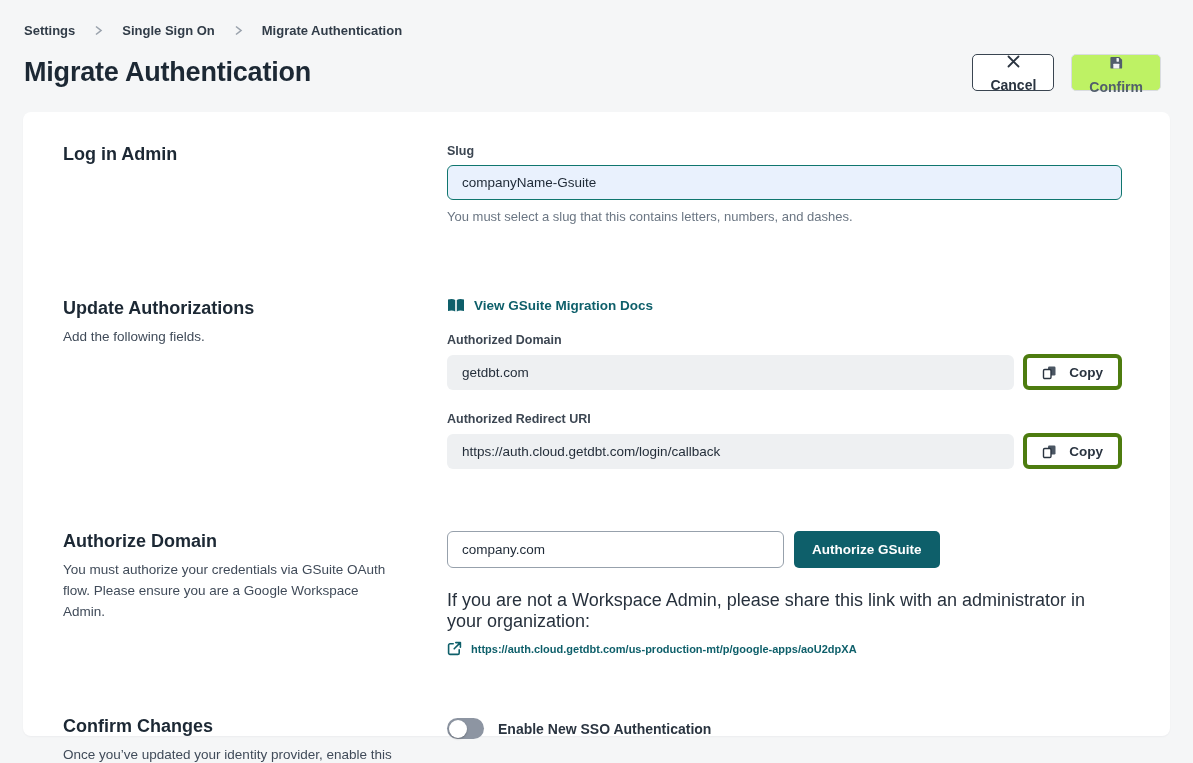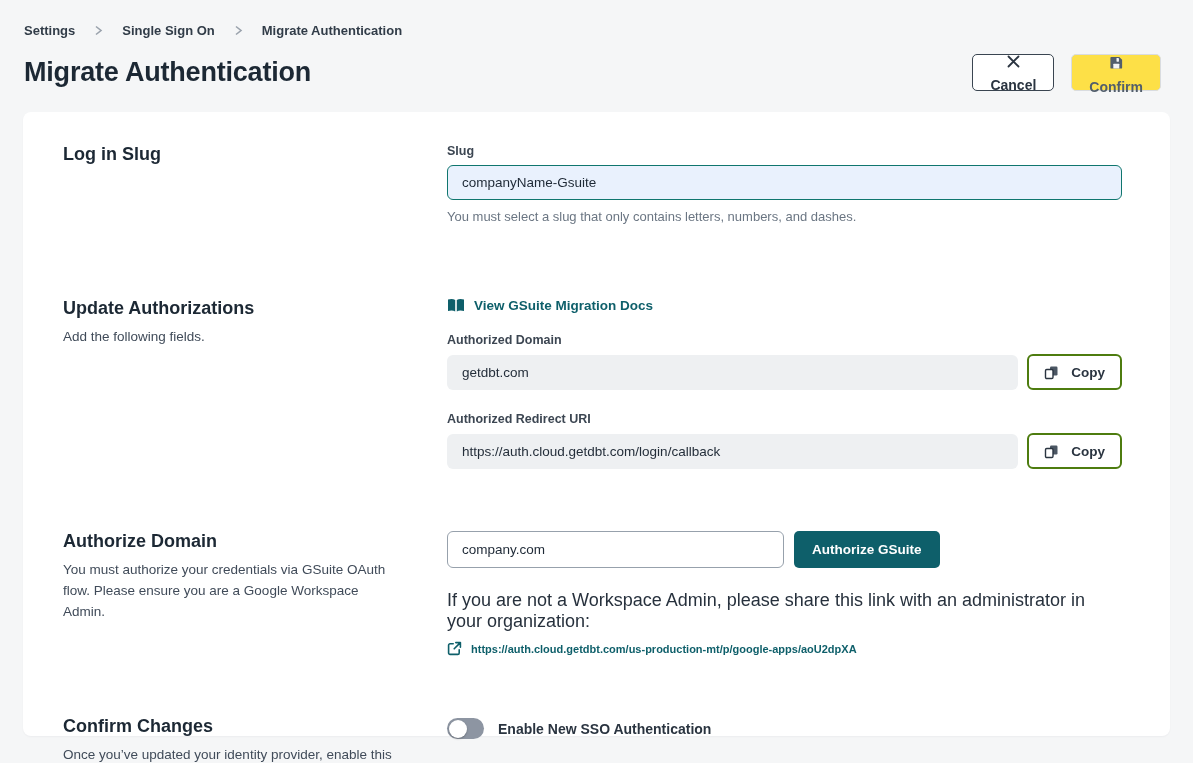--- a/index.html
+++ b/index.html
@@ -29,21 +29,21 @@
   .page-title { font-size: 27px; font-weight: 700; color: #1c2834; letter-spacing: -0.2px; }
   .actions { display: flex; align-items: center; gap: 17px; }
   .btn {
     display: inline-flex; align-items: center; gap: 9px;
     height: 37px; padding: 0 17px;
     border-radius: 5px; font-size: 14px; font-weight: 600;
     font-family: "Liberation Sans", sans-serif;
     cursor: pointer; background: #ffffff; flex-direction: column;
   }
   .btn-cancel { border: 1px solid #3a4551; color: #2a3440; }
-  .btn-confirm { border: 1px solid #d9dce0; color: #525e6c; background: #fde047; }
+  .btn-confirm { border: 1px solid #d9dce0; color: #525e6c; background: #bef264; }
   .btn svg { flex: 0 0 auto; }
 
   
   .card {
     margin: 21px 23px 0 23px;
     background: #ffffff;
     border-radius: 8px;
     box-shadow: 0 1px 2px rgba(20,30,40,0.04);
     padding: 32px 48px 42px 40px;
     height: 624px;
@@ -78,21 +78,21 @@
   .readonly-field {
     flex: 1 1 auto; height: 35px; border-radius: 6px;
     background: #eef0f2; border: none;
     display: flex; align-items: center; padding: 0 15px;
     font-size: 13.5px; color: #242e3a;
   }
   .btn-copy {
     margin-left: 9px; flex: 0 0 auto;
     display: inline-flex; align-items: center; gap: 12px;
     height: 36px; padding: 0 15px;
-    background: #ffffff; border: 2px solid #4d7c0f; border-radius: 6px;
+    background: #ffffff; border: 4px solid #4d7c0f; border-radius: 6px;
     font-size: 13.5px; font-weight: 600; color: #2a3440; cursor: pointer;
     font-family: "Liberation Sans", sans-serif;
   }
 
   .gsuite-row { display: flex; align-items: center; }
   .gsuite-input {
     width: 337px; height: 37px; background: #ffffff;
     border: 1px solid #97a1ac; flex: 0 0 337px;
   }
   .btn-authorize {
@@ -161,26 +161,26 @@
         </span>
         <span>Confirm</span>
       </button>
     </div>
   </div>
 
   <div class="card">
 
     <div class="section sec-1">
       <div class="sec-left">
-        <h2 class="sec-title">Log in Slug</h2>
+        <h2 class="sec-title">Log in Admin</h2>
       </div>
       <div class="sec-right">
         <div class="field-label">Slug</div>
         <input class="text-input slug-input" type="text" value="companyName-Gsuite" style="">
-        <div class="helper-text">You must select a slug that only contains letters, numbers, and dashes.</div>
+        <div class="helper-text">You must select a slug that this contains letters, numbers, and dashes.</div>
       </div>
     </div>
 
     <div class="section sec-2">
       <div class="sec-left">
         <h2 class="sec-title">Update Authorizations</h2>
         <p class="sec-desc">Add the following fields.</p>
       </div>
       <div class="sec-right">
         <a class="docs-link">

